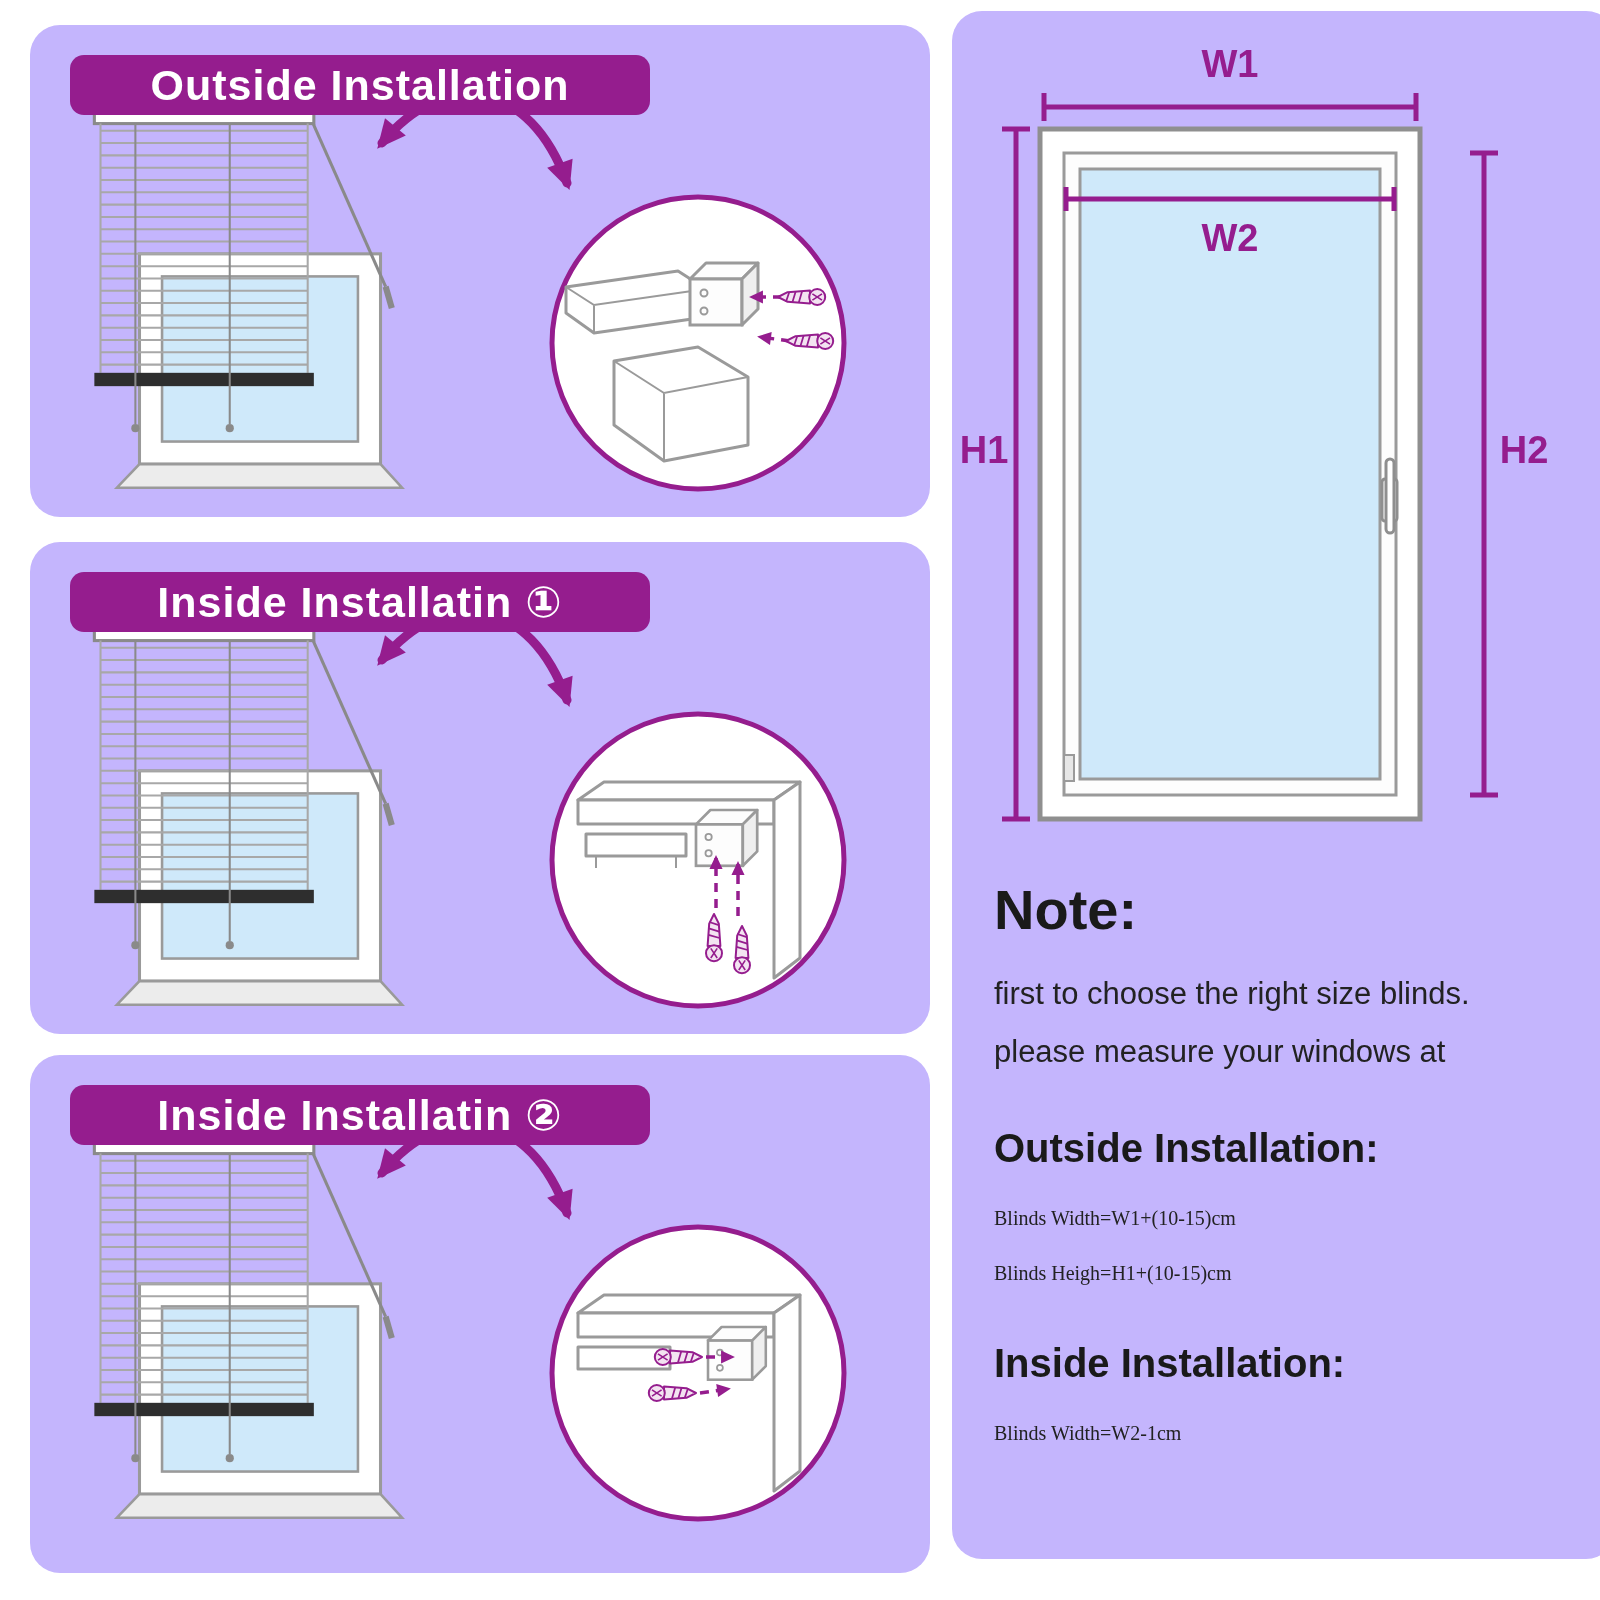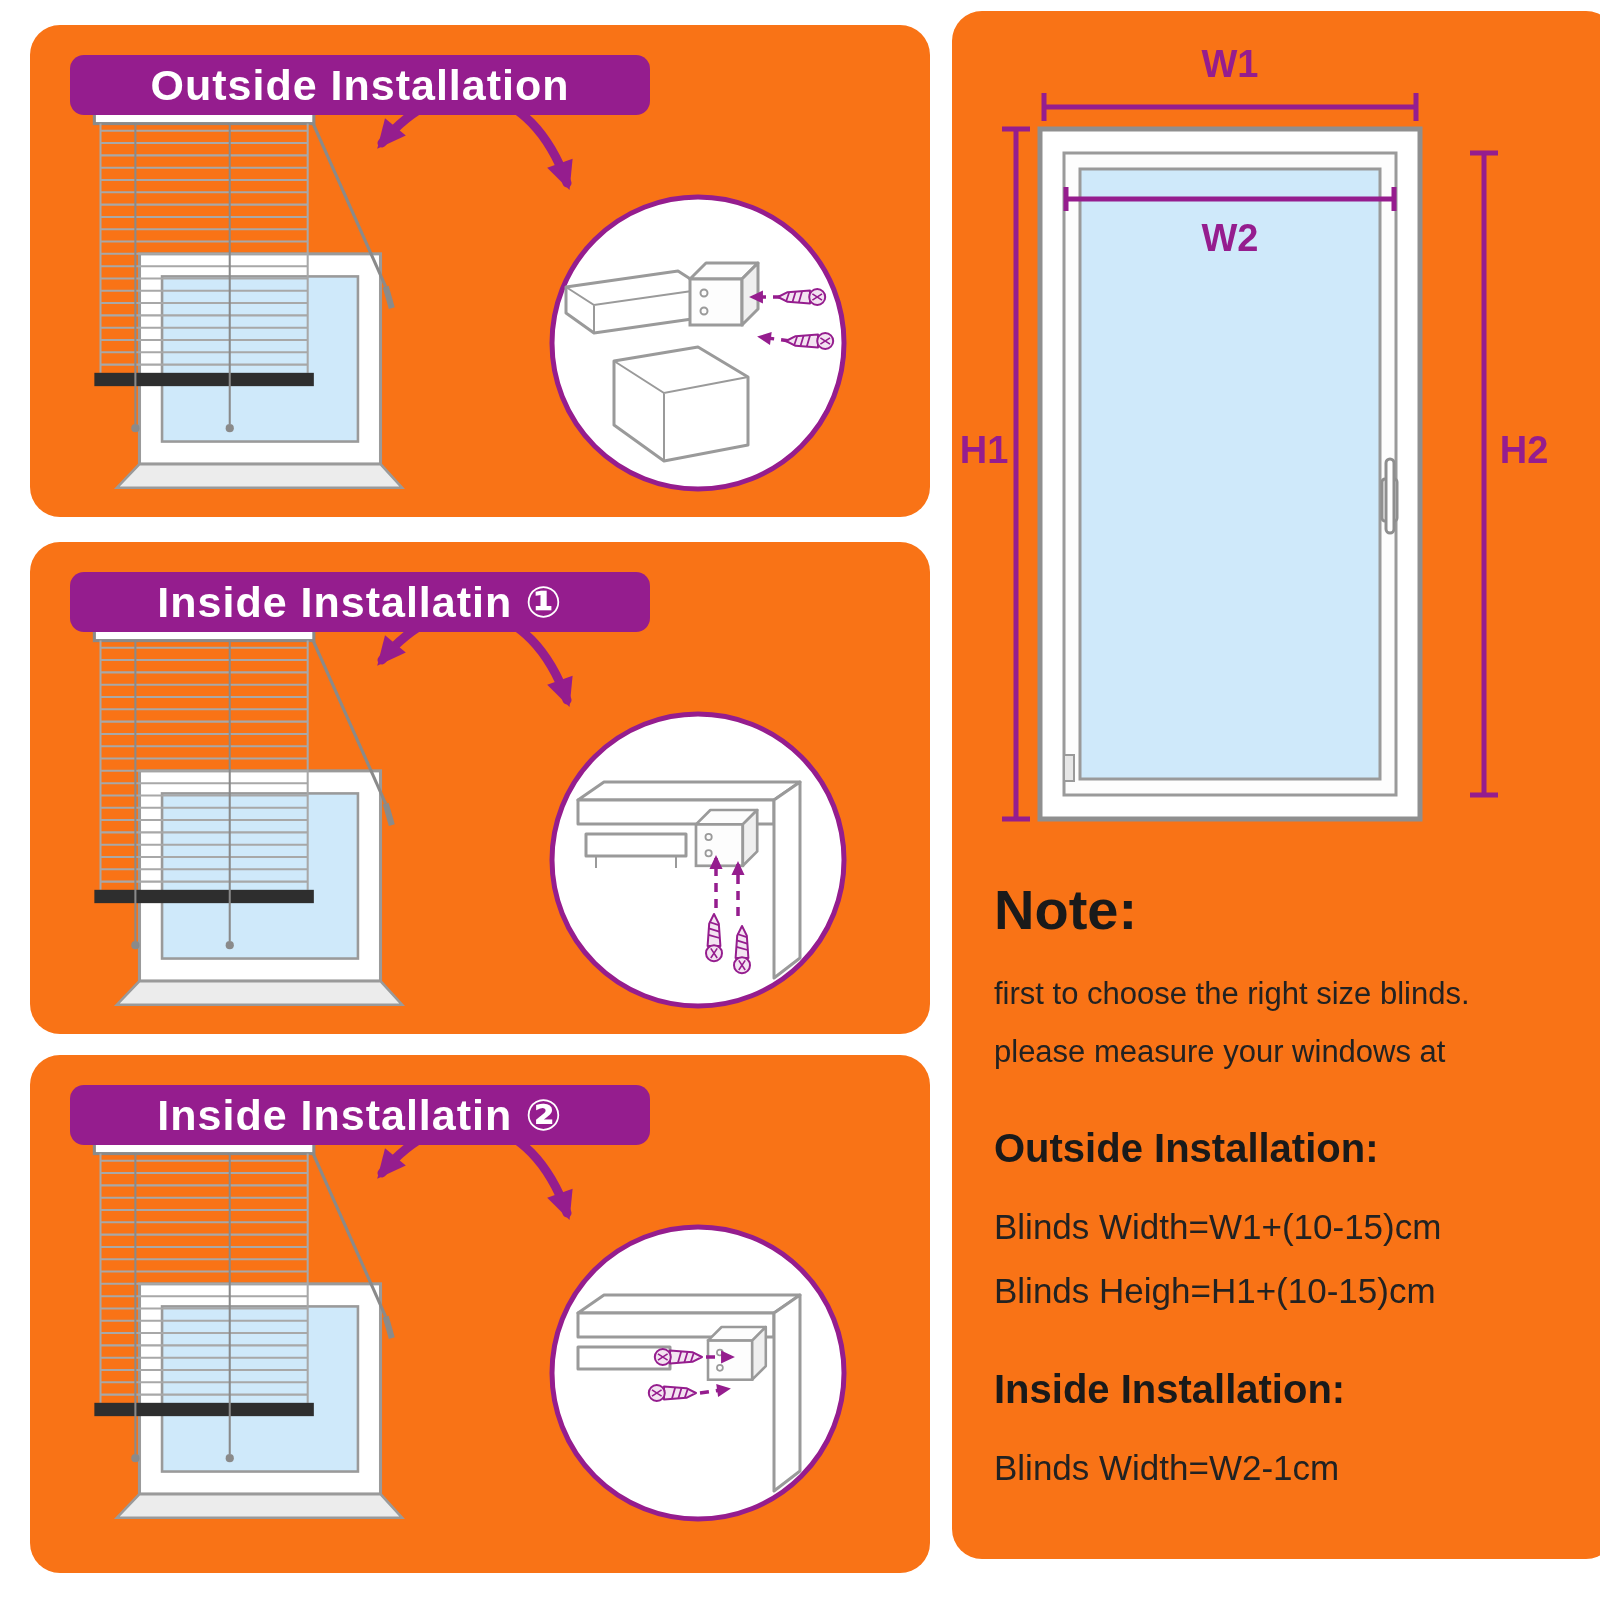--- a/index.html
+++ b/index.html
@@ -1,40 +1,40 @@
 <!DOCTYPE html>
 <html><head>
 <meta charset="utf-8">
 <style>
   html,body{margin:0;padding:0;background:#ffffff;}
   body{font-family:"Liberation Sans","DejaVu Sans",sans-serif;color:#1a1a1a;}
   .page{position:relative;width:1600px;height:1600px;background:#ffffff;overflow:hidden;}
-  .panel{position:absolute;background:#f97316;border-radius:30px;overflow:hidden;}
+  .panel{position:absolute;background:#c4b5fd;border-radius:30px;overflow:hidden;}
   #panel-outside{left:30px;top:25px;width:900px;height:492px;}
   #panel-inside1{left:30px;top:542px;width:900px;height:492px;}
   #panel-inside2{left:30px;top:1055px;width:900px;height:518px;}
   #panel-measure{left:952px;top:11px;width:664px;height:1548px;}
   .banner{position:absolute;left:40px;top:30px;width:580px;height:60px;background:#951d8e;
           border-radius:14px;color:#ffffff;font-size:43px;font-weight:700;display:flex;
           align-items:center;justify-content:center;z-index:2;letter-spacing:1px;}
   .panel-art{position:absolute;left:0;top:0;width:100%;height:100%;}
   .curve{fill:none;stroke:#951d8e;stroke-width:9;stroke-linecap:round;}
   .dash{fill:none;stroke:#951d8e;stroke-width:3.5;stroke-dasharray:9 7;}
   .gray{fill:#ffffff;stroke:#9a9a9a;stroke-width:3;stroke-linejoin:round;}
   .grayline{fill:none;stroke:#9a9a9a;stroke-width:2;}
   .dim line{stroke:#951d8e;stroke-width:5;}
   .dim-label{font-size:38px;font-weight:700;fill:#951d8e;text-anchor:middle;}
   .win-art{display:block;width:618px;height:850px;}
   .notes{padding:0 42px;}
   .note-heading{font-size:56px;font-weight:700;margin-top:16px;}
   .note-line{font-size:31px;margin-top:34px;color:#222222;}
   .note-line + .note-line{margin-top:22px;}
   .section-heading{font-size:40px;font-weight:700;margin-top:56px;}
-  .formula{font-size:35px;margin-top:36px;color:#222222;}
-  .formula + .formula{margin-top:24px;}
+  .formula{font-size:20px;margin-top:36px;color:#222222;font-family:Liberation Serif, serif;}
+  .formula + .formula{margin-top:32px;}
 </style>
 </head>
 <body>
 
 <svg width="0" height="0" style="position:absolute" aria-hidden="true">
   <defs>
     <marker id="ah" viewBox="0 0 12 12" refX="8.5" refY="6" markerWidth="4" markerHeight="4" orient="auto-start-reverse">
       <path d="M1.5 1.5 L11 6 L1.5 10.5 Z" fill="#951d8e"></path>
     </marker>
     <marker id="ahs" viewBox="0 0 12 12" refX="9" refY="6" markerWidth="5" markerHeight="5" orient="auto">

